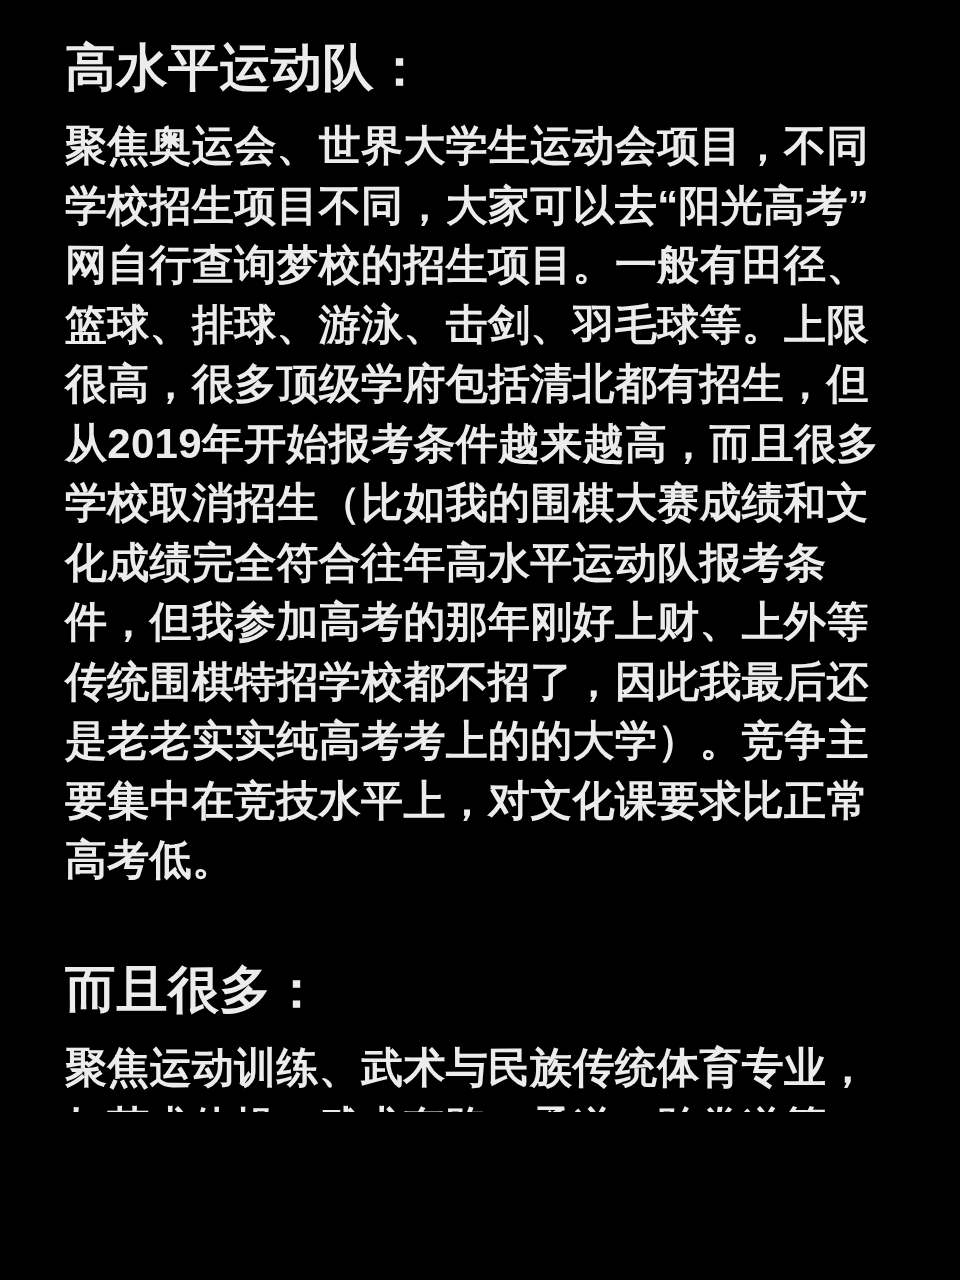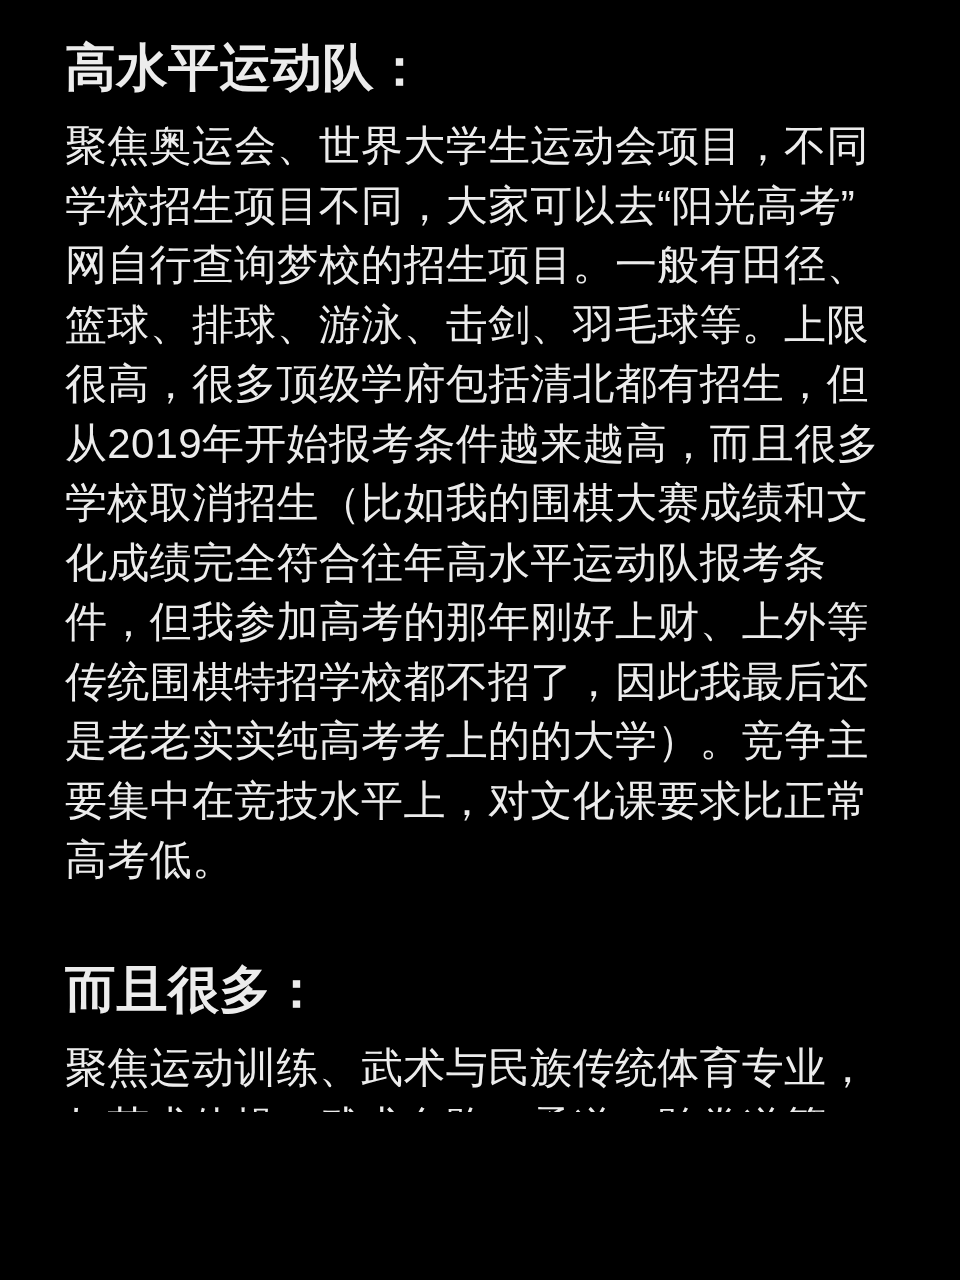--- a/index.html
+++ b/index.html
@@ -23,21 +23,21 @@
     font-size: 51px;
     line-height: 64px;
     font-weight: 700;
     letter-spacing: 0.5px;
     white-space: pre-line;
   }
   .section-body {
     margin: 16px 0 0 0;
     font-size: 42px;
     line-height: 59.5px;
-    font-weight: 400;
+    font-weight: 700;
     letter-spacing: 0.3px;
     white-space: pre-line;
   }
   .text-section + .text-section {
     margin-top: 68px;
   }
 </style>
 </head>
 <body style="background: rgb(0, 0, 0);">
 

